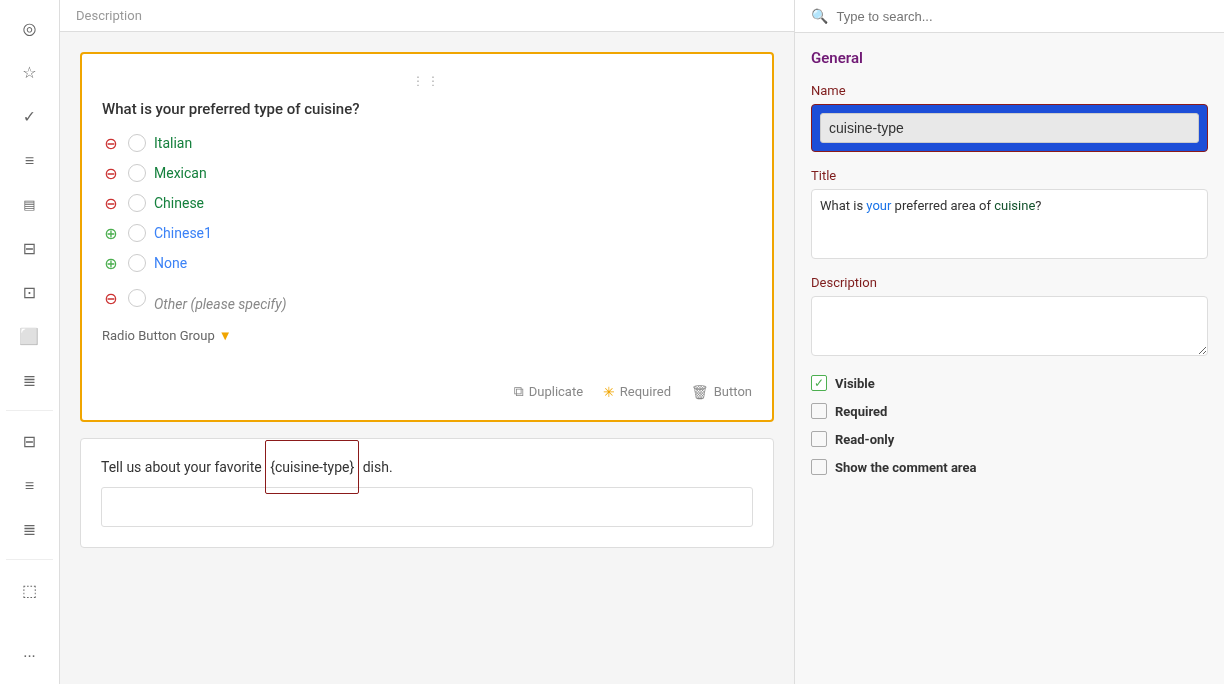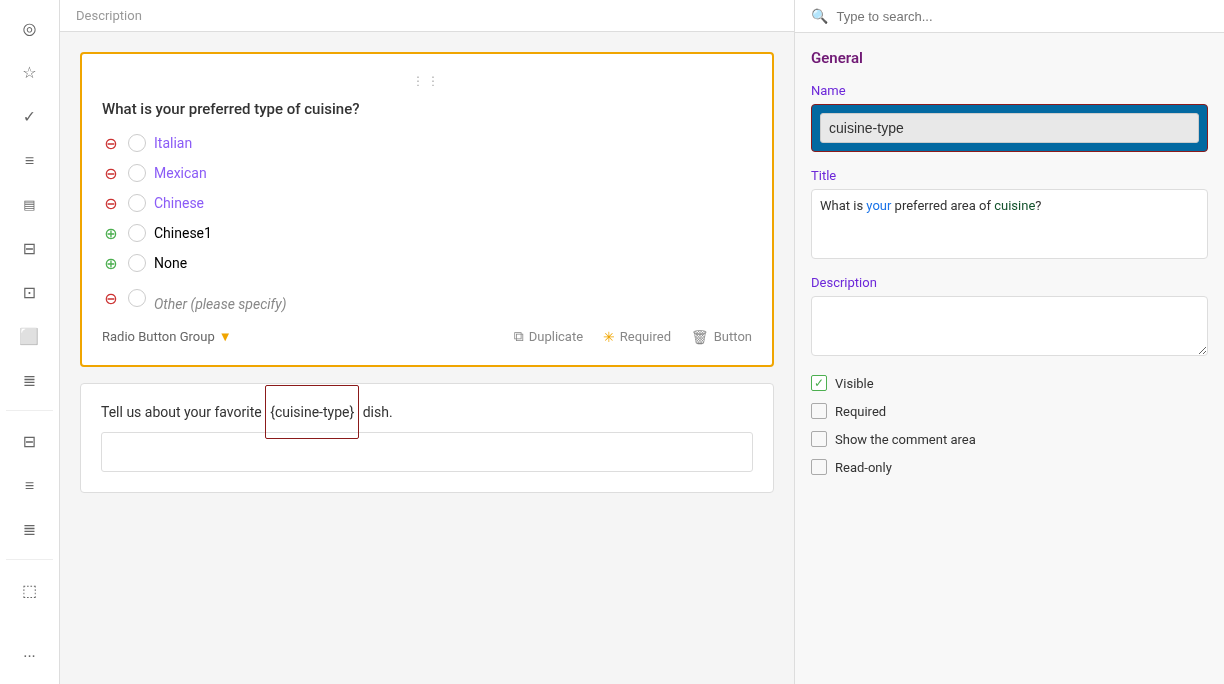--- a/index.html
+++ b/index.html
@@ -125,38 +125,39 @@
       flex-shrink: 0;
     }
     .radio-circle {
       width: 18px;
       height: 18px;
       border-radius: 50%;
       border: 1.5px solid #ccc;
       flex-shrink: 0;
     }
     .option-label {
-      color: #8b5cf6;
+      color: #15803d;
       font-size: 14px;
     }
     .option-label.placeholder {
-      color: #000000;
+      color: #3b82f6;
     }
     .option-label.other {
       color: #888;
       font-style: italic;
       margin-top: 12px;
     }
 
     
     .card-footer {
       display: flex;
-      align-items: center;
+      align-items: flex-start;
       margin-top: 16px;
-      gap: 16px;
+      gap: 40px;
+      flex-direction: column;
     }
     .type-selector {
       display: flex;
       align-items: center;
       gap: 4px;
       color: #666;
       font-size: 13px;
       cursor: pointer;
     }
     .type-selector .arrow { color: #f0a500; }
@@ -239,28 +240,28 @@
       color: #701a75;
       margin-bottom: 16px;
     }
 
     
     .field-group {
       margin-bottom: 16px;
     }
     .field-label {
       font-size: 13px;
-      color: #6d28d9;
+      color: #7f1d1d;
       margin-bottom: 6px;
     }
     .name-field-wrapper {
       border: 1.5px solid #8b1a1a;
       border-radius: 4px;
       padding: 8px;
-      background: #0369a1;
+      background: #1d4ed8;
     }
     .name-input {
       width: 100%;
       border: 1px solid #ccc;
       border-radius: 3px;
       padding: 6px 8px;
       font-size: 14px;
       background: #e8e8e8;
       color: #333;
       outline: none;
@@ -317,20 +318,21 @@
       border-color: #4caf50;
       background: #fff;
     }
     .checkbox-checkmark {
       color: #4caf50;
       font-size: 12px;
     }
     .checkbox-label {
       font-size: 13px;
       color: #333;
+      font-weight: bold;
     }
   </style>
 </head>
 <body>
 
 <div class="sidebar">
   <div class="sidebar-item">◎</div>
   <div class="sidebar-item">☆</div>
   <div class="sidebar-item">✓</div>
   <div class="sidebar-item">≡</div>
@@ -466,22 +468,22 @@
       <span class="checkbox-label">Visible</span>
     </div>
 
     <div class="checkbox-row">
       <div class="checkbox-box"></div>
       <span class="checkbox-label">Required</span>
     </div>
 
     <div class="checkbox-row">
       <div class="checkbox-box"></div>
-      <span class="checkbox-label">Show the comment area</span>
+      <span class="checkbox-label">Read-only</span>
     </div>
 
     <div class="checkbox-row">
       <div class="checkbox-box"></div>
-      <span class="checkbox-label">Read-only</span>
+      <span class="checkbox-label">Show the comment area</span>
     </div>
 
   </div>
 </div>
 
 </body></html>

